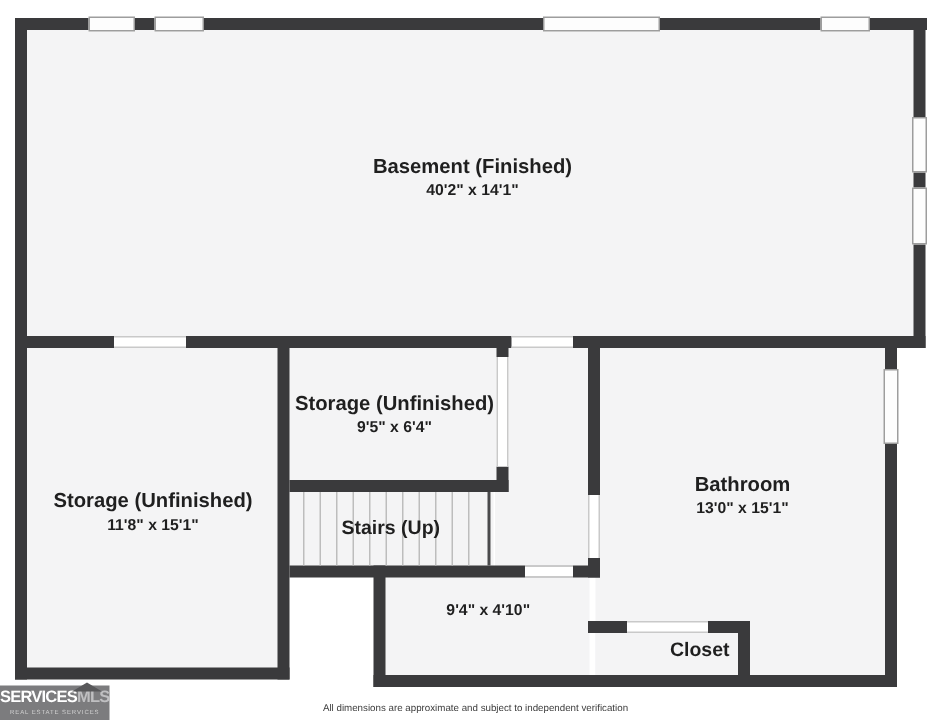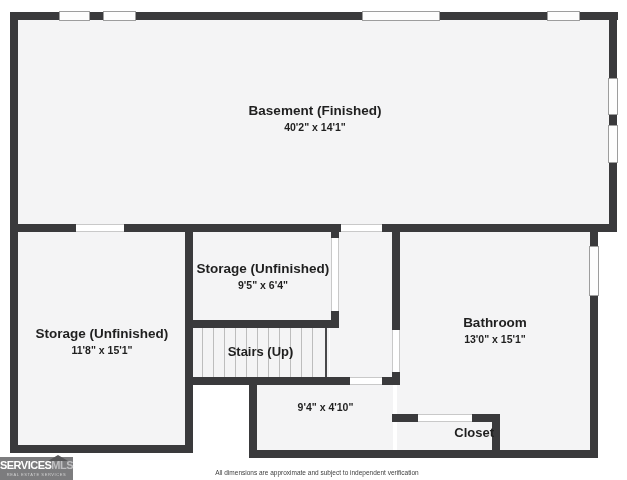--- a/index.html
+++ b/index.html
@@ -112,21 +112,21 @@
   <div class="room-label small-label" style="left:193px;top:344px;width:135px;">
     <div class="name">Stairs (Up)</div>
   </div>
   <div class="room-label" style="left:257px;top:400px;width:137px;">
     <div class="dims">9'4" x 4'10"</div>
   </div>
   <div class="room-label" style="left:400px;top:315px;width:190px;">
     <div class="name">Bathroom</div>
     <div class="dims">13'0" x 15'1"</div>
   </div>
-  <div class="room-label small-label" style="left:397px;top:425px;width:97px;text-align:right;">
+  <div class="room-label small-label" style="left:418px;top:425px;width:97px;">
     <div class="name">Closet</div>
   </div>
 
   <div class="logo">
     <div class="logo-row">
       <span class="logo-primary">SERVICES</span>
       <span class="logo-secondary">
         <span class="logo-roof"></span><span>MLS</span>
       </span>
     </div>

